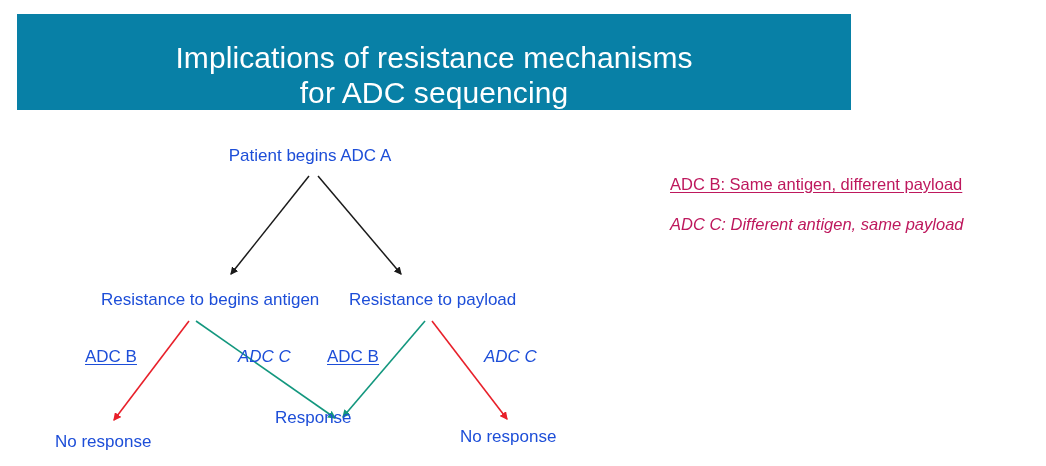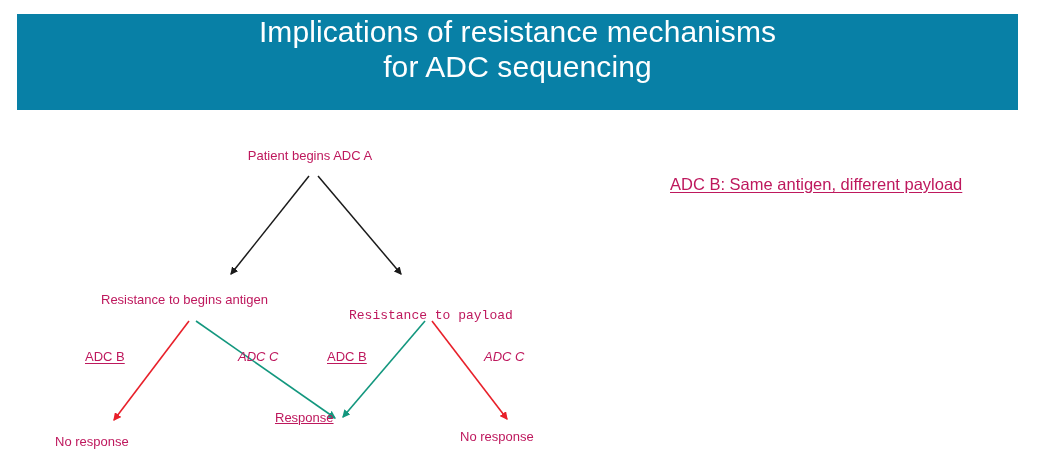--- a/index.html
+++ b/index.html
@@ -17,42 +17,42 @@
     height: 466px;
     background: #ffffff;
     overflow: hidden;
   }
 
   
   #title-banner {
     position: absolute;
     left: 17px;
     top: 14px;
-    width: 1001px;
+    width: 834px;
     height: 96px;
     background: #0880a6;
     display: flex;
-    align-items: flex-start;
+    align-items: flex-end;
     justify-content: center;
   }
   #title-text {
     color: #ffffff;
     font-size: 30px;
     line-height: 35px;
     text-align: center;
     font-weight: 400;
     letter-spacing: 0.1px;
     white-space: pre-line;
   }
 
   
   .node-label {
     position: absolute;
-    font-size: 13px;
-    color: #be185d;
+    font-size: 17px;
+    color: #1d4ed8;
     white-space: nowrap;
     line-height: 20px;
   }
   .node-label.center {
     transform: translateX(-50%);
   }
   .underlined {
     text-decoration: underline;
     text-underline-offset: 2px;
   }
@@ -115,33 +115,34 @@
     <line x1="196" y1="321" x2="335" y2="418" stroke="#13977e" stroke-width="1.6" marker-end="url(#ah-teal)"></line>
 
     <line x1="425" y1="321" x2="343" y2="417" stroke="#13977e" stroke-width="1.6" marker-end="url(#ah-teal)"></line>
     <line x1="432" y1="321" x2="507" y2="419" stroke="#e8202a" stroke-width="1.6" marker-end="url(#ah-red)"></line>
   </svg>
 
   <div class="node-label center" style="left:310px; top:146px;">Patient begins ADC A</div>
 
   <div class="node-label" style="left:101px; top:290px;">Resistance to begins antigen</div>
 
-  <div class="node-label" style="left:349px; top:306px;font-family:Liberation Mono, monospace;">Resistance to payload</div>
+  <div class="node-label" style="left:349px; top:290px;">Resistance to payload</div>
 
   <div class="node-label underlined" style="left:85px; top:347px;">ADC B</div>
 
   <div class="node-label italicized" style="left:238px; top:347px;">ADC C</div>
 
   <div class="node-label underlined" style="left:327px; top:347px;">ADC B</div>
 
   <div class="node-label italicized" style="left:484px; top:347px;">ADC C</div>
 
   <div class="node-label" style="left:55px; top:432px;">No response</div>
 
-  <div class="node-label" style="left:275px; top:408px;text-decoration:underline;">Response</div>
+  <div class="node-label" style="left:275px; top:408px;">Response</div>
 
   <div class="node-label" style="left:460px; top:427px;">No response</div>
 
   <div id="legend">
     <div class="legend-line first underlined">ADC B: Same antigen, different payload</div>
+    <div class="legend-line italicized">ADC C: Different antigen, same payload</div>
   </div>
 
 </div>
 
 </body></html>

